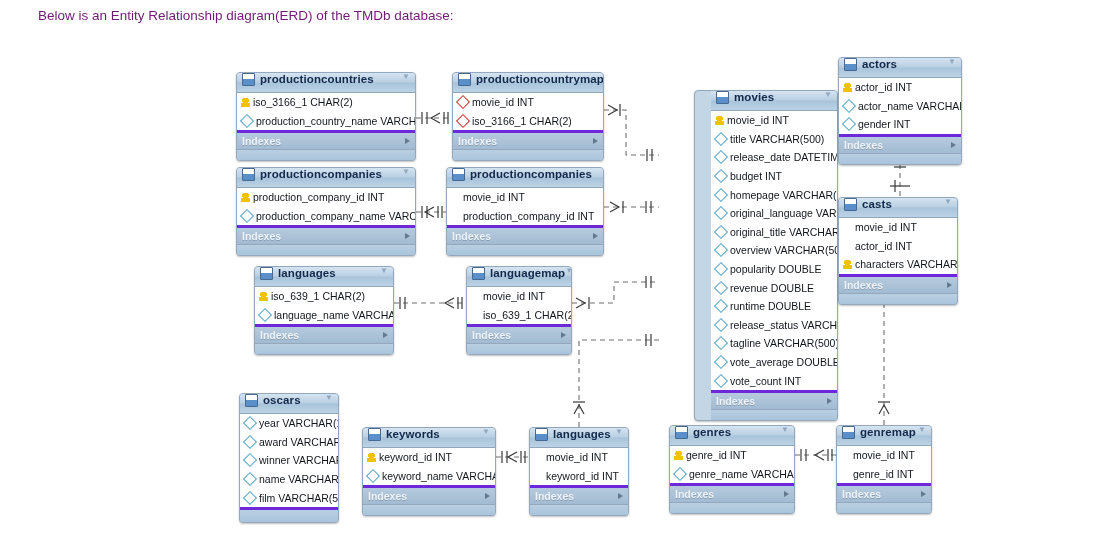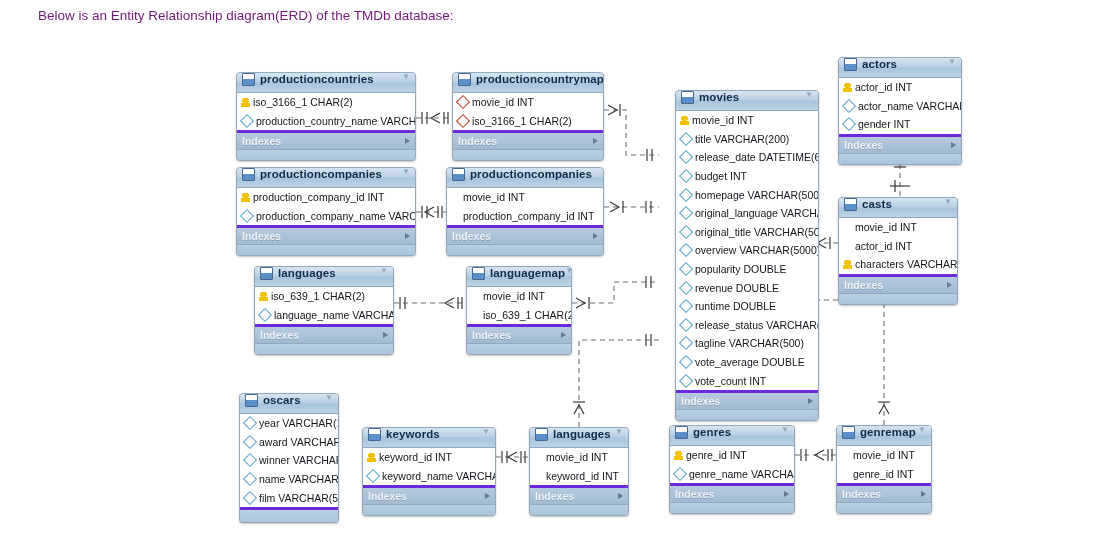--- a/index.html
+++ b/index.html
@@ -205,34 +205,34 @@
           <span class="ci fk-diamond"></span>
           <span>iso_3166_1 CHAR(2)</span>
         </div>
       </div>
       <div class="idx">
         <span>Indexes</span>
         <span class="tri"></span>
       </div>
       <div class="foot"></div>
     </div>
-    <div class="tbl" style="left: 675px; top: 90px; width: 144px;">
+    <div class="tbl" style="left: 694px; top: 90px; width: 144px; padding-left: 16px;">
       <div class="tbl-hdr">
         <span class="hdr-ico"></span>
         <span class="hdr-name">movies</span>
         <span class="hdr-caret">▼</span>
       </div>
       <div class="cols">
         <div class="col">
           <span class="ci pk"></span>
           <span>movie_id INT</span>
         </div>
         <div class="col">
           <span class="ci col-diamond"></span>
-          <span>title VARCHAR(200)</span>
+          <span>title VARCHAR(500)</span>
         </div>
         <div class="col">
           <span class="ci col-diamond"></span>
           <span>release_date DATETIME(6)</span>
         </div>
         <div class="col">
           <span class="ci col-diamond"></span>
           <span>budget INT</span>
         </div>
         <div class="col">

